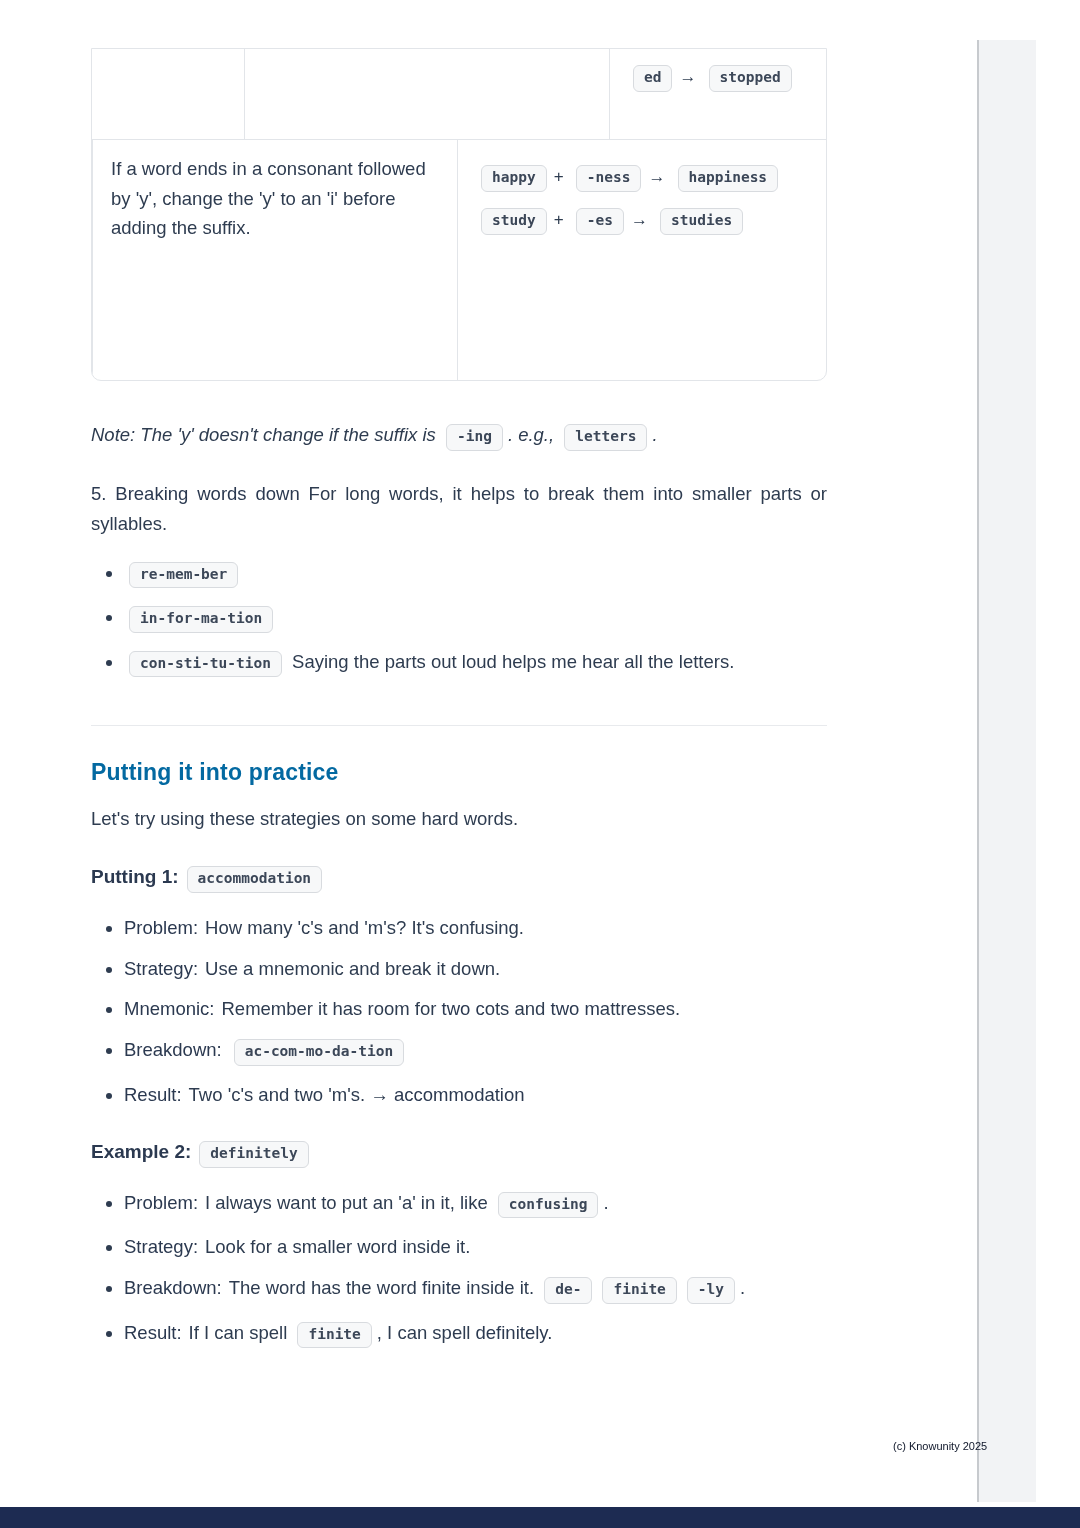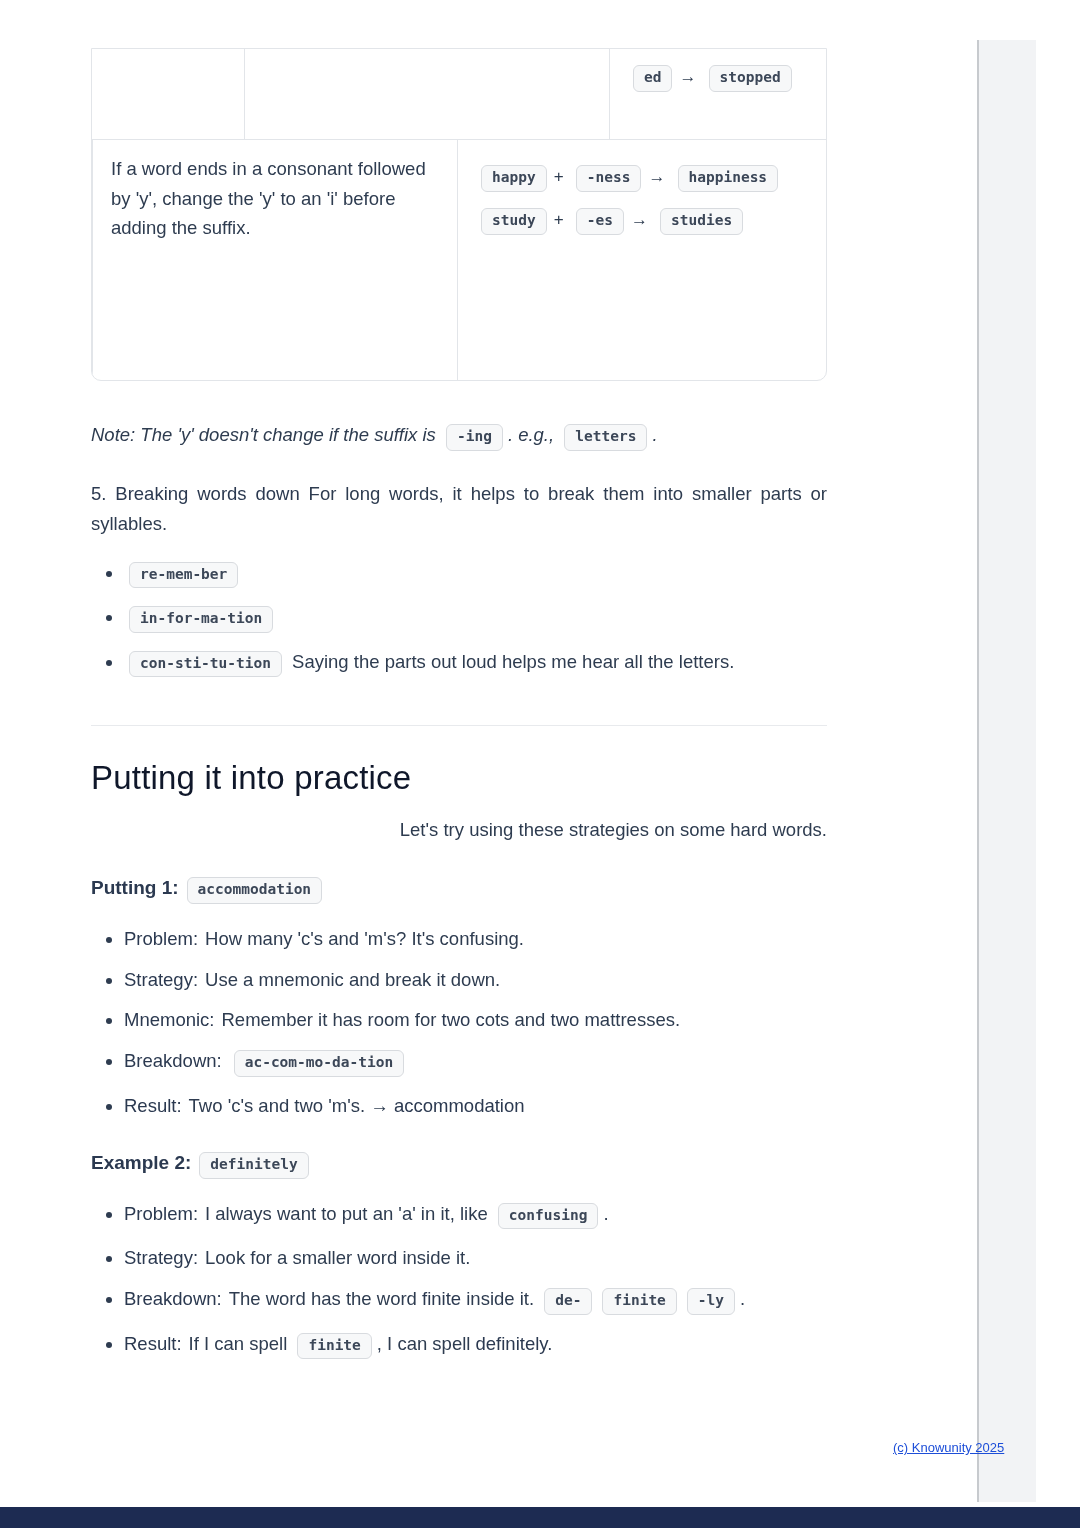--- a/index.html
+++ b/index.html
@@ -42,30 +42,30 @@
   b, .label { font-weight:400; color:#2b3950; }
   .label { margin-right:7px; }
 
   ul { margin:20px 0 0 0; padding-left:33px; }
   li { margin-bottom:13px; }
   ul.tight { margin-top:18px; }
 
   .divider { border:none; border-top:1px solid #e8eaed; margin:46px 0 0 0; }
 
   h2.practice {
-    margin:34px 0 0 0; font-size:33px; line-height:1.1;
-    font-weight:400; color:#0f172a; letter-spacing:0.2px;
+    margin:34px 0 0 0; font-size:23px; line-height:1.1;
+    font-weight:700; color:#0369a1; letter-spacing:0.2px;
   }
-  .intro { margin-top:20px;text-align:right; }
+  .intro { margin-top:20px; }
   .ex-head { margin-top:30px; font-size:19px; font-weight:700; color:#2b3950; }
   .ex-head .chip { margin-left:8px; }
 
   .credit {
     position:absolute; top:1438px; left:893px; z-index:3;
-    font-size:13px; color:#1d4ed8;text-decoration:underline;
+    font-size:11px; color:#0f172a;
   }
   .gutter {
     position:absolute; top:40px; left:977px; width:57px; height:1462px;
     background:#f2f3f5; border-left:2px solid #c7cace; z-index:2;
   }
   .bottombar {
     position:absolute; left:0; top:1507px; width:1080px; height:21px;
     background:#1d2b52; z-index:4;
   }
 </style>

